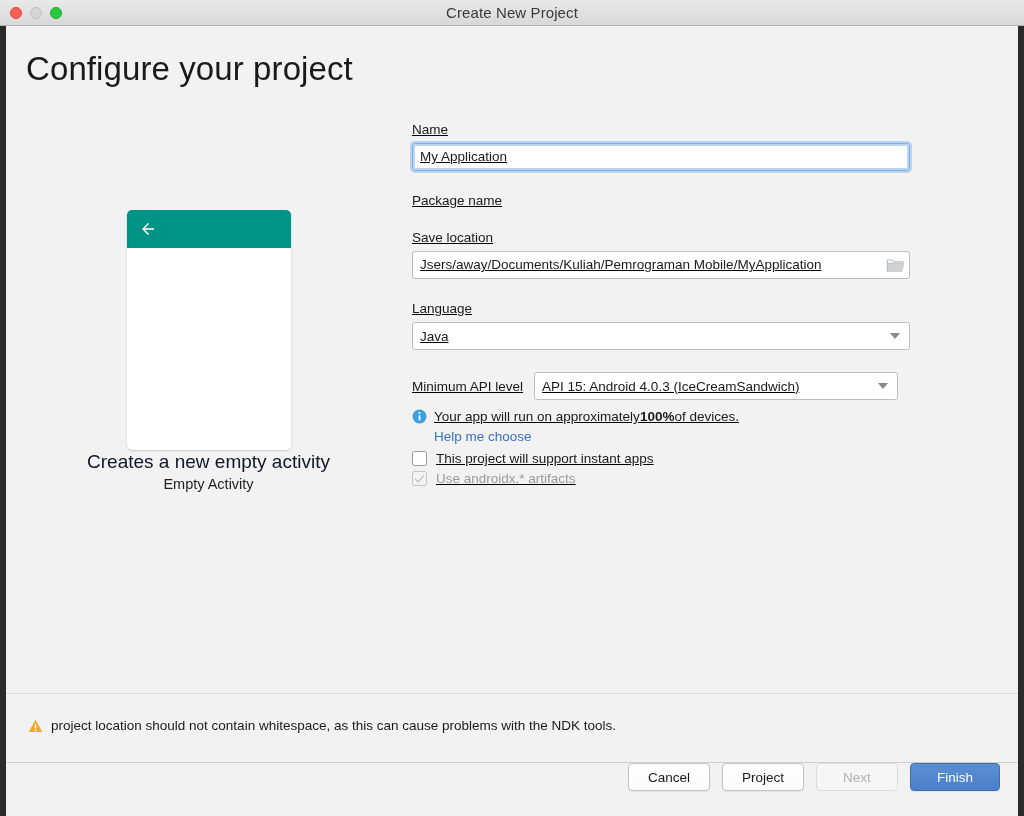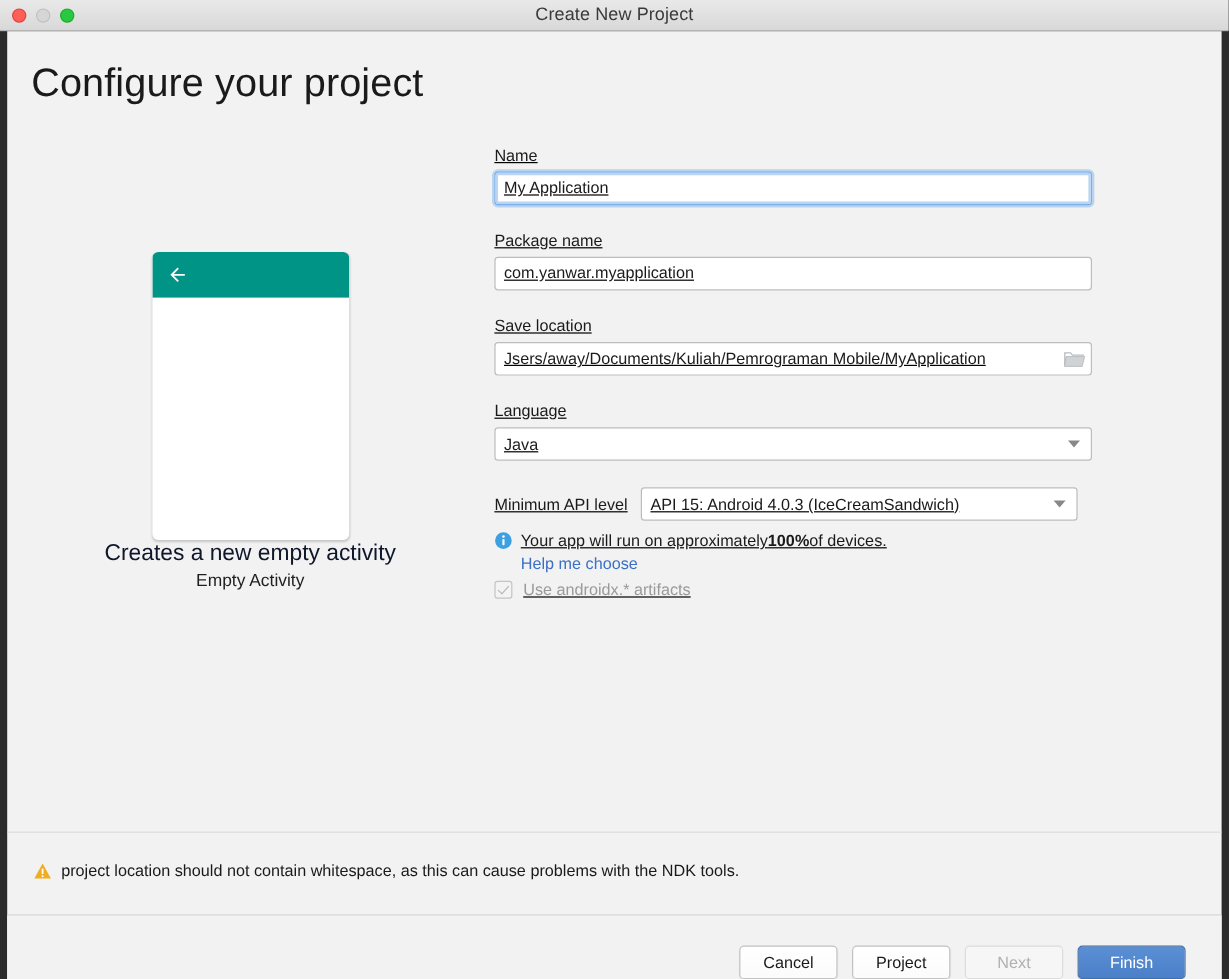--- a/index.html
+++ b/index.html
@@ -295,23 +295,23 @@
     height: 1px;
     background: #cfcfcf;
   }
   .footer {
     position: absolute;
     left: 0; right: 0;
     top: 737px;
     height: 53px;
     background: #f2f2f2;
     display: flex;
-    align-items: flex-end;
+    align-items: flex-start;
     justify-content: flex-end;
-    padding-right: 30px;
+    padding-right: 18px;
     gap: 12px;
   }
   .btn {
     height: 28px;
     min-width: 82px;
     padding: 0 14px;
     border-radius: 4px;
     font-size: 13.5px;
     font-family: "Liberation Sans", sans-serif;
     border: 1px solid #c3c3c3;
@@ -368,21 +368,20 @@
 
       
       <div class="field-block">
         <span class="field-label">Name</span>
         <div class="text-input focused">My Application</div>
       </div>
 
       
       <div class="field-block">
         <span class="field-label">Package name</span>
-        <div class="text-input">com.yanwar.myapplication</div>
       </div>
 
       
       <div class="field-block">
         <span class="field-label">Save location</span>
         <div class="path-wrap">
           <div class="text-input path-input">Jsers/away/Documents/Kuliah/Pemrograman Mobile/MyApplication</div>
           <svg class="folder-btn" viewBox="0 0 24 22">
             <path d="M1 4h7l2 2.4h12v1.3H9.4L7.4 5.4H2.4V18H1z" fill="#b9bdc0"></path>
             <path d="M3 8.6h19.6L20 19H1.4z" fill="#cfd3d6" stroke="#b0b4b7" stroke-width="0.8"></path>
@@ -416,20 +415,24 @@
           <circle cx="8.05" cy="4.3" r="1.12" fill="#ffffff"></circle>
         </svg>
         <span>Your app will run on approximately </span>
           <b>100%</b>
           <span> of devices.</span>
       </div>
 
       <div class="help-link">Help me choose</div>
 
       
+      <div class="check-row">
+        <span class="checkbox"></span>
+        <span class="check-label">This project will support instant apps</span>
+      </div>
 
       <div class="check-row">
         <span class="checkbox checked disabled"></span>
         <span class="check-label disabled">Use androidx.* artifacts</span>
       </div>
 
     </div>
 
     <div class="sep-top"></div>
     <div class="warning">

